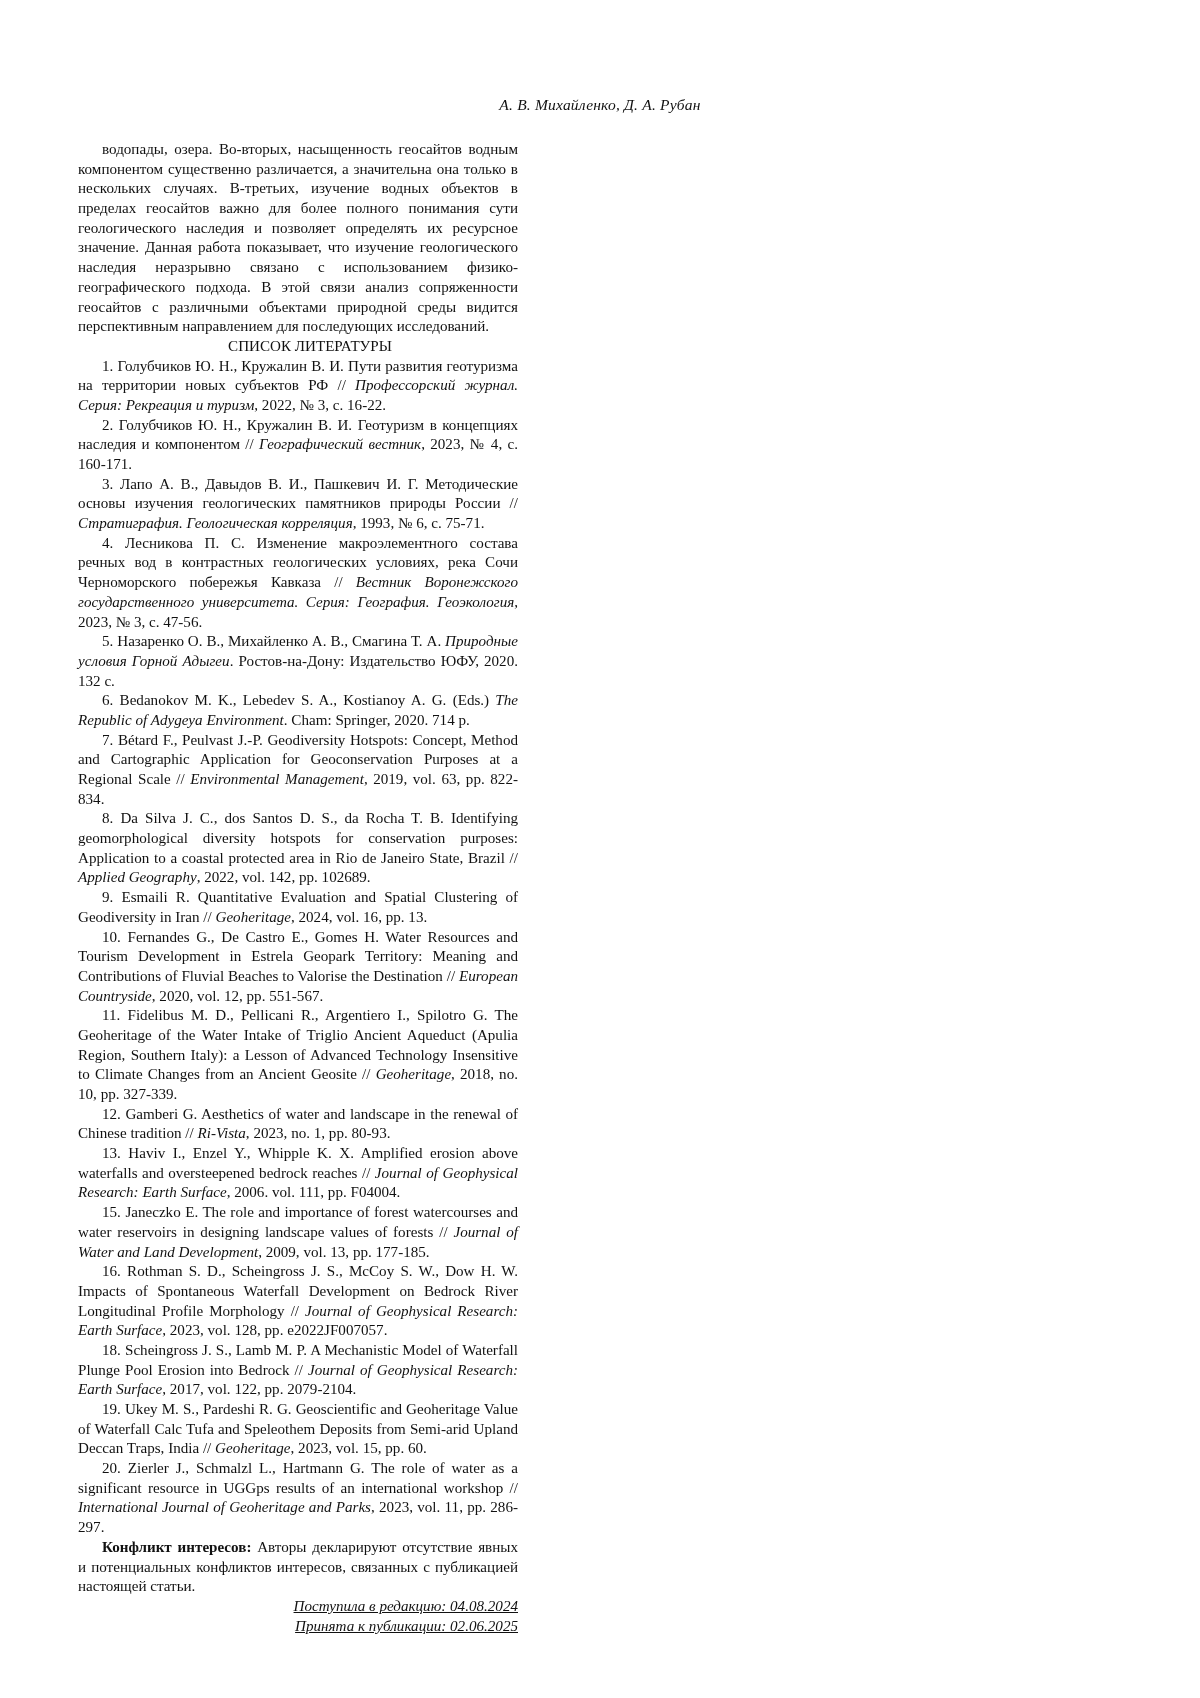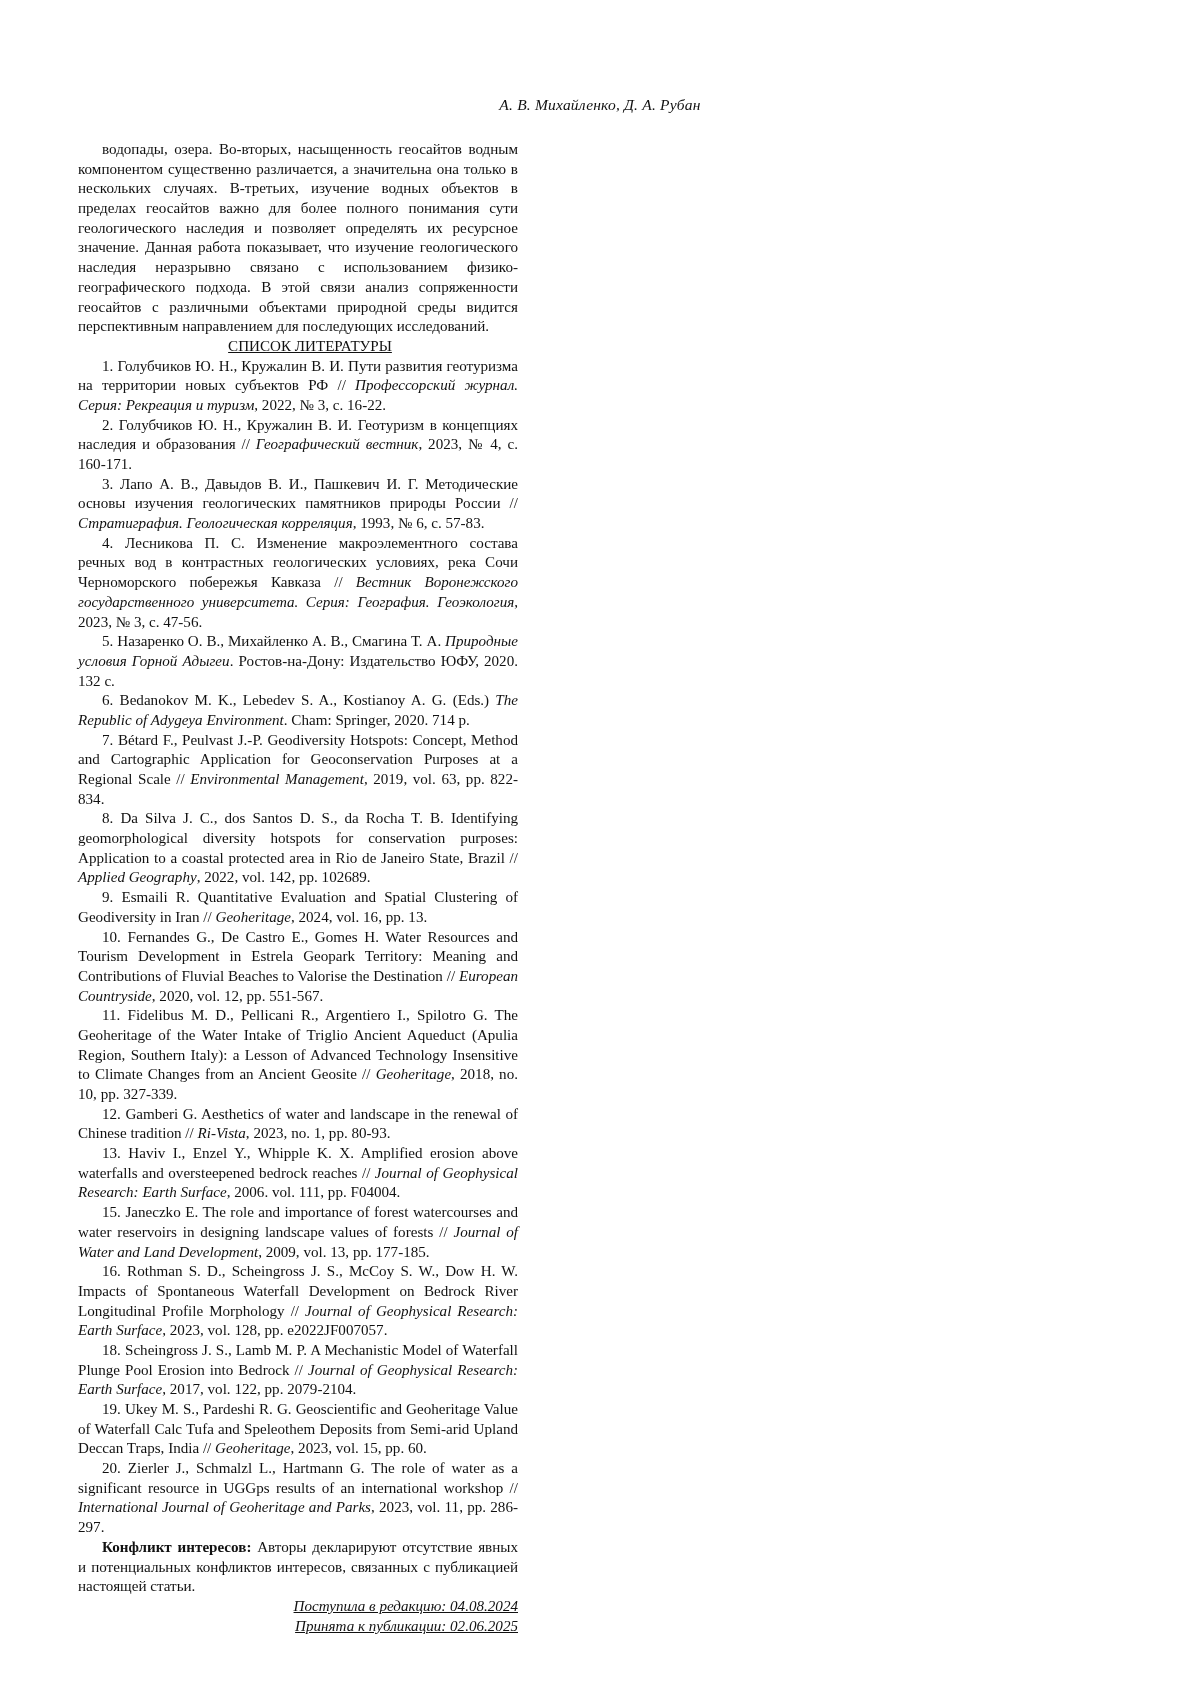--- a/index.html
+++ b/index.html
@@ -50,21 +50,20 @@
     hyphens: manual;
   }
   .col p {
     margin: 0;
     text-indent: 24px;
   }
   .section-title {
     text-align: center;
     text-indent: 0;
     margin-top: 2px;
-    text-decoration: underline;
   }
   .ref {
     text-indent: 24px;
   }
   i, em { font-style: italic; }
   .tail {
     margin-top: 13px;
   }
   .tail .lead {
     font-weight: bold;
@@ -104,22 +103,22 @@
 
   <div class="running-head">А. В. Михайленко, Д. А. Рубан</div>
 
   <div class="columns">
 
     <div class="col">
       <p>водопады, озера. Во-вторых, насыщенность геосайтов водным компонентом существенно различается, а значительна она только в нескольких случаях. В-третьих, изучение водных объектов в пределах геосайтов важно для более полного понимания сути геологического наследия и позволяет определять их ресурсное значение. Данная работа показывает, что изучение геологического наследия неразрывно связано с использованием физико-географического подхода. В этой связи анализ сопряженности геосайтов с различными объектами природной среды видится перспективным направлением для последующих исследований.</p>
       <p class="section-title">СПИСОК ЛИТЕРАТУРЫ</p>
       <div id="ref-left">
           <p class="ref"><span>1. </span><span>Голубчиков Ю. Н., Кружалин В. И. Пути развития геотуризма на территории новых субъектов РФ // </span><i>Профессорский журнал. Серия: Рекреация и туризм</i><span>, 2022, № 3, с. 16-22.</span></p>
-          <p class="ref"><span>2. </span><span>Голубчиков Ю. Н., Кружалин В. И. Геотуризм в концепциях наследия и образования // </span><i>Географический вестник</i><span>, 2023, № 4, с. 160-171.</span></p>
-          <p class="ref"><span>3. </span><span>Лапо А. В., Давыдов В. И., Пашкевич И. Г. Методические основы изучения геологических памятников природы России // </span><i>Стратиграфия. Геологическая корреляция</i><span>, 1993, № 6, с. 57-83.</span></p>
+          <p class="ref"><span>2. </span><span>Голубчиков Ю. Н., Кружалин В. И. Геотуризм в концепциях наследия и компонентом // </span><i>Географический вестник</i><span>, 2023, № 4, с. 160-171.</span></p>
+          <p class="ref"><span>3. </span><span>Лапо А. В., Давыдов В. И., Пашкевич И. Г. Методические основы изучения геологических памятников природы России // </span><i>Стратиграфия. Геологическая корреляция</i><span>, 1993, № 6, с. 75-71.</span></p>
           <p class="ref"><span>4. </span><span>Лесникова П. С. Изменение макроэлементного состава речных вод в контрастных геологических условиях, река Сочи Черноморского побережья Кавказа // </span><i>Вестник Воронежского государственного университета. Серия: География. Геоэкология</i><span>, 2023, № 3, с. 47-56.</span></p>
           <p class="ref"><span>5. </span><span>Назаренко О. В., Михайленко А. В., Смагина Т. А. </span><i>Природные условия Горной Адыгеи</i><span>. Ростов-на-Дону: Издательство ЮФУ, 2020. 132 с.</span></p>
           <p class="ref"><span>6. </span><span>Bedanokov M. K., Lebedev S. A., Kostianoy A. G. (Eds.) </span><i>The Republic of Adygeya Environment</i><span>. Cham: Springer, 2020. 714 p.</span></p>
           <p class="ref"><span>7. </span><span>Bétard F., Peulvast J.-P. Geodiversity Hotspots: Concept, Method and Cartographic Application for Geoconservation Purposes at a Regional Scale // </span><i>Environmental Management</i><span>, 2019, vol. 63, pp. 822-834.</span></p>
           <p class="ref"><span>8. </span><span>Da Silva J. C., dos Santos D. S., da Rocha T. B. Identifying geomorphological diversity hotspots for conservation purposes: Application to a coastal protected area in Rio de Janeiro State, Brazil // </span><i>Applied Geography</i><span>, 2022, vol. 142, pp. 102689.</span></p>
           <p class="ref"><span>9. </span><span>Esmaili R. Quantitative Evaluation and Spatial Clustering of Geodiversity in Iran // </span><i>Geoheritage</i><span>, 2024, vol. 16, pp. 13.</span></p>
         </div>
     </div>
 
     <div class="col">

